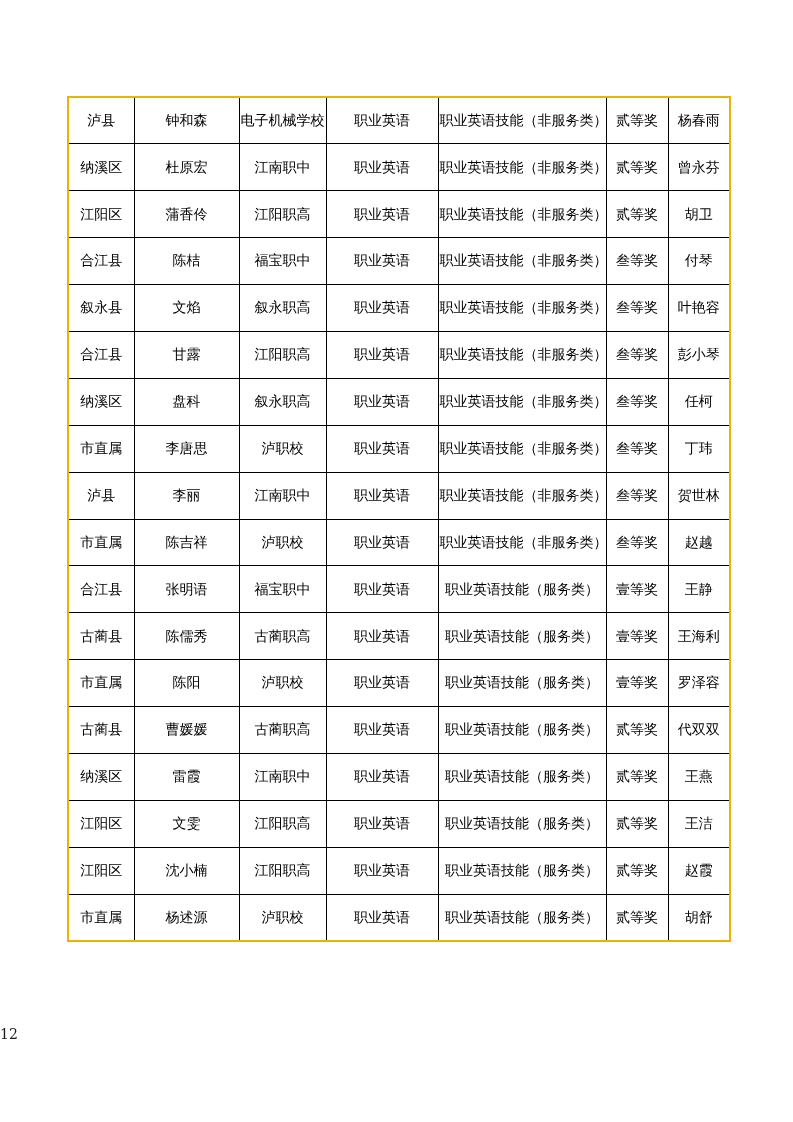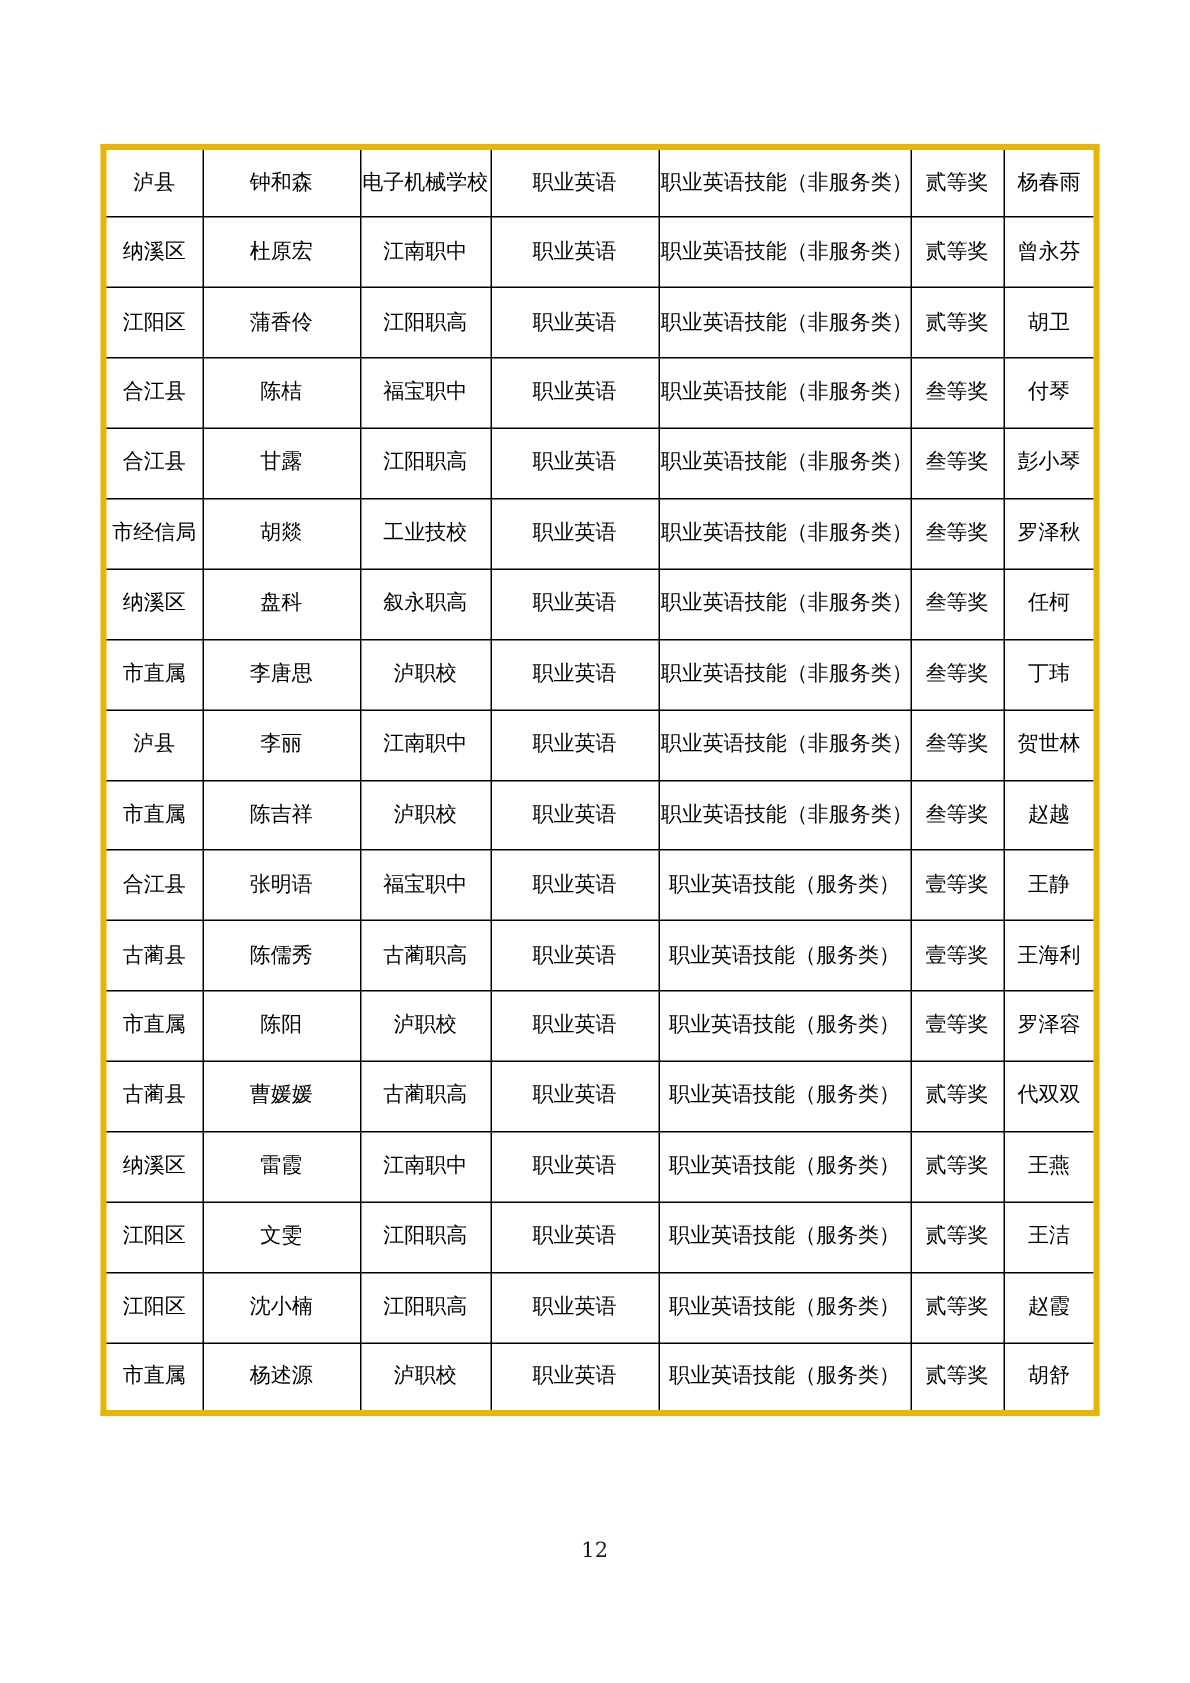--- a/index.html
+++ b/index.html
@@ -16,42 +16,42 @@
     font-family: "DejaVu Serif", "Liberation Serif", serif;
     color: #000000;
   }
   table.award-table {
     position: absolute;
     left: 67px;
     top: 96px;
     width: 662px;
     border-collapse: collapse;
     table-layout: fixed;
-    border: 4px solid #eab308;
+    border: 2px solid #eab308;
   }
   table.award-table td {
     border: 1px solid #000000;
     text-align: center;
     vertical-align: middle;
     font-size: 14px;
     line-height: 1.1;
     padding: 0 1px;
     white-space: nowrap;
     overflow: hidden;
     color: #000000;
   }
   table.award-table tr {
     height: 46.9px;
   }
   .page-number {
     position: absolute;
     left: 0;
     top: 1026px;
     width: 100%;
-    text-align: center;
+    text-align: left;
     font-size: 14px;
     color: #1a1a1a;
     font-family: "DejaVu Serif", "Liberation Serif", serif;
   }
 </style>
 </head>
 <body>
 
 <div class="page">
 
@@ -96,36 +96,36 @@
         <tr>
           <td>合江县</td>
           <td>陈桔</td>
           <td>福宝职中</td>
           <td>职业英语</td>
           <td>职业英语技能（非服务类）</td>
           <td>叁等奖</td>
           <td>付琴</td>
         </tr>
         <tr>
+          <td>叙永县</td>
+          <td>文焰</td>
+          <td>叙永职高</td>
+          <td>职业英语</td>
+          <td>职业英语技能（非服务类）</td>
+          <td>叁等奖</td>
+          <td>叶艳容</td>
+        </tr>
+        <tr>
           <td>合江县</td>
           <td>甘露</td>
           <td>江阳职高</td>
           <td>职业英语</td>
           <td>职业英语技能（非服务类）</td>
           <td>叁等奖</td>
           <td>彭小琴</td>
-        </tr>
-        <tr>
-          <td>市经信局</td>
-          <td>胡燚</td>
-          <td>工业技校</td>
-          <td>职业英语</td>
-          <td>职业英语技能（非服务类）</td>
-          <td>叁等奖</td>
-          <td>罗泽秋</td>
         </tr>
         <tr>
           <td>纳溪区</td>
           <td>盘科</td>
           <td>叙永职高</td>
           <td>职业英语</td>
           <td>职业英语技能（非服务类）</td>
           <td>叁等奖</td>
           <td>任柯</td>
         </tr>

